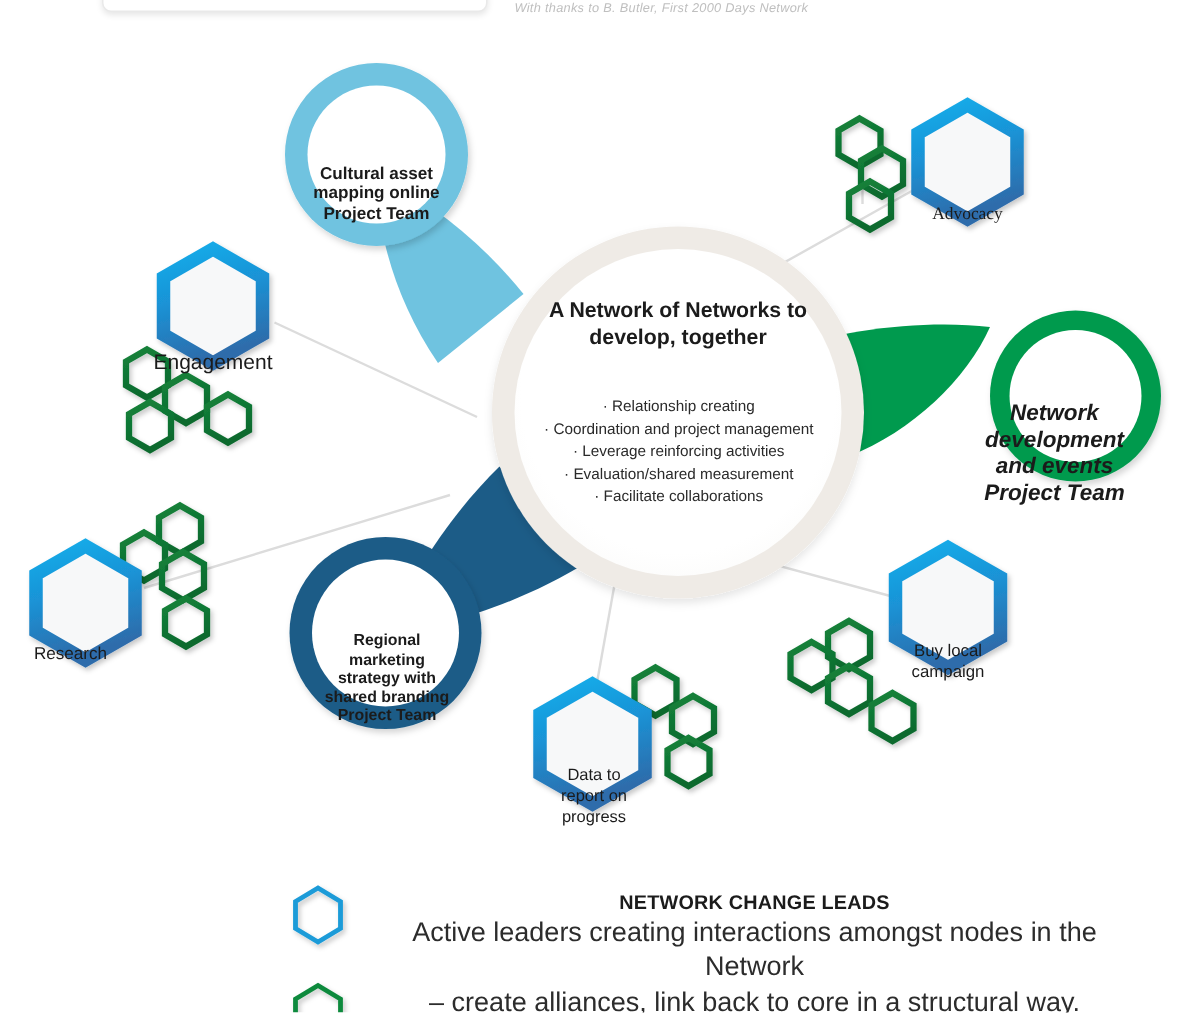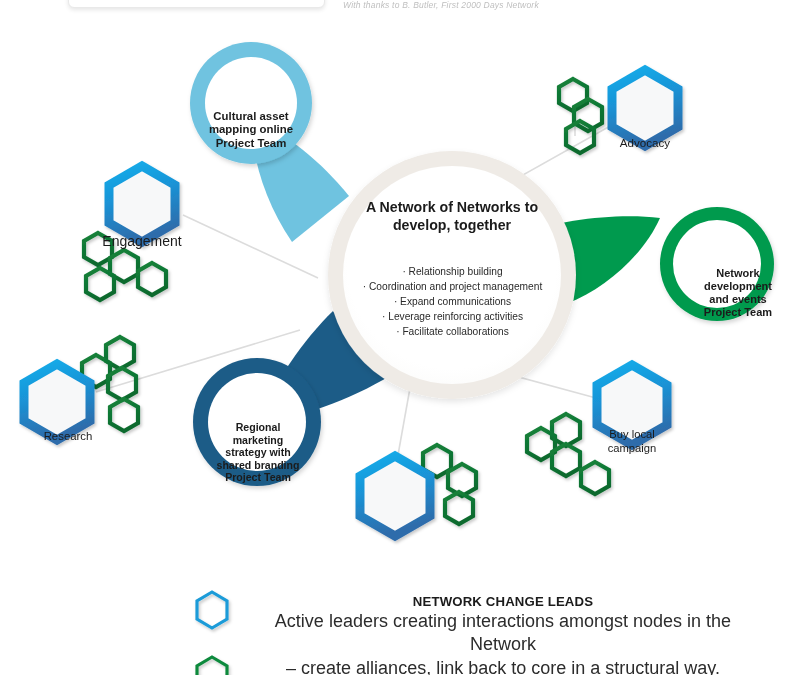--- a/index.html
+++ b/index.html
@@ -153,60 +153,65 @@
       <polygon stroke="#1B9BD8" points="212,592 227,601 227,619 212,628 197,619 197,601"></polygon>
       <polygon stroke="#0E8A3E" points="212,657 227,666 227,684 212,693 197,684 197,666"></polygon>
     </g>
   </svg>
 
   <div class="core-title">
     <div>A Network of Networks to</div>
     <div>develop, together</div>
   </div>
   <div class="core-list">
-    <div>· Relationship building</div>
+    <div>· Relationship creating</div>
     <div>· Coordination and project management</div>
-    <div>· Expand communications</div>
     <div>· Leverage reinforcing activities</div>
+    <div>· Evaluation/shared measurement</div>
     <div>· Facilitate collaborations</div>
   </div>
 
   <div class="lbl node-text" style="left:191px;top:74px;width:120px;font-size:11.4px;">
     <div>Cultural asset</div>
     <div>mapping online</div>
     <div>Project Team</div>
   </div>
 
-  <div class="lbl node-text" style="left:684px;top:231px;width:108px;font-size:11px;">
+  <div class="lbl node-text" style="left:649px;top:231px;width:108px;font-size:15px;font-style:italic;">
     <div>Network</div>
     <div>development</div>
     <div>and events</div>
     <div>Project Team</div>
   </div>
 
   <div class="lbl node-text" style="left:199px;top:385px;width:118px;font-size:10.6px;">
     <div>Regional</div>
     <div>marketing</div>
     <div>strategy with</div>
     <div>shared branding</div>
     <div>Project Team</div>
   </div>
 
-  <div class="lbl hex-text" style="left:600px;top:100px;width:90px;font-size:11.6px;">
+  <div class="lbl hex-text" style="left:600px;top:100px;width:90px;font-size:11.6px;font-family:Liberation Serif, serif;">
     <div>Advocacy</div>
   </div>
   <div class="lbl hex-text" style="left:97px;top:197px;width:90px;font-size:14px;">
     <div>Engagement</div>
   </div>
-  <div class="lbl hex-text" style="left:23px;top:394px;width:90px;font-size:11.4px;">
+  <div class="lbl hex-text" style="left:2px;top:394px;width:90px;font-size:11.4px;">
     <div>Research</div>
   </div>
   <div class="lbl hex-text" style="left:589px;top:391px;width:86px;font-size:11.2px;line-height:1.25;">
     <div>Buy local</div>
     <div>campaign</div>
+  </div>
+  <div class="lbl hex-text" style="left:353px;top:475px;width:86px;font-size:11px;line-height:1.25;">
+    <div>Data to</div>
+    <div>report on</div>
+    <div>progress</div>
   </div>
 
   <div class="legend">
     <div class="legend-row">
       <div class="legend-title">NETWORK CHANGE LEADS</div>
       <div class="legend-desc">
         <div>Active leaders creating interactions amongst nodes in the Network</div>
         <div>– create alliances, link back to core in a structural way.</div>
       </div>
     </div>

